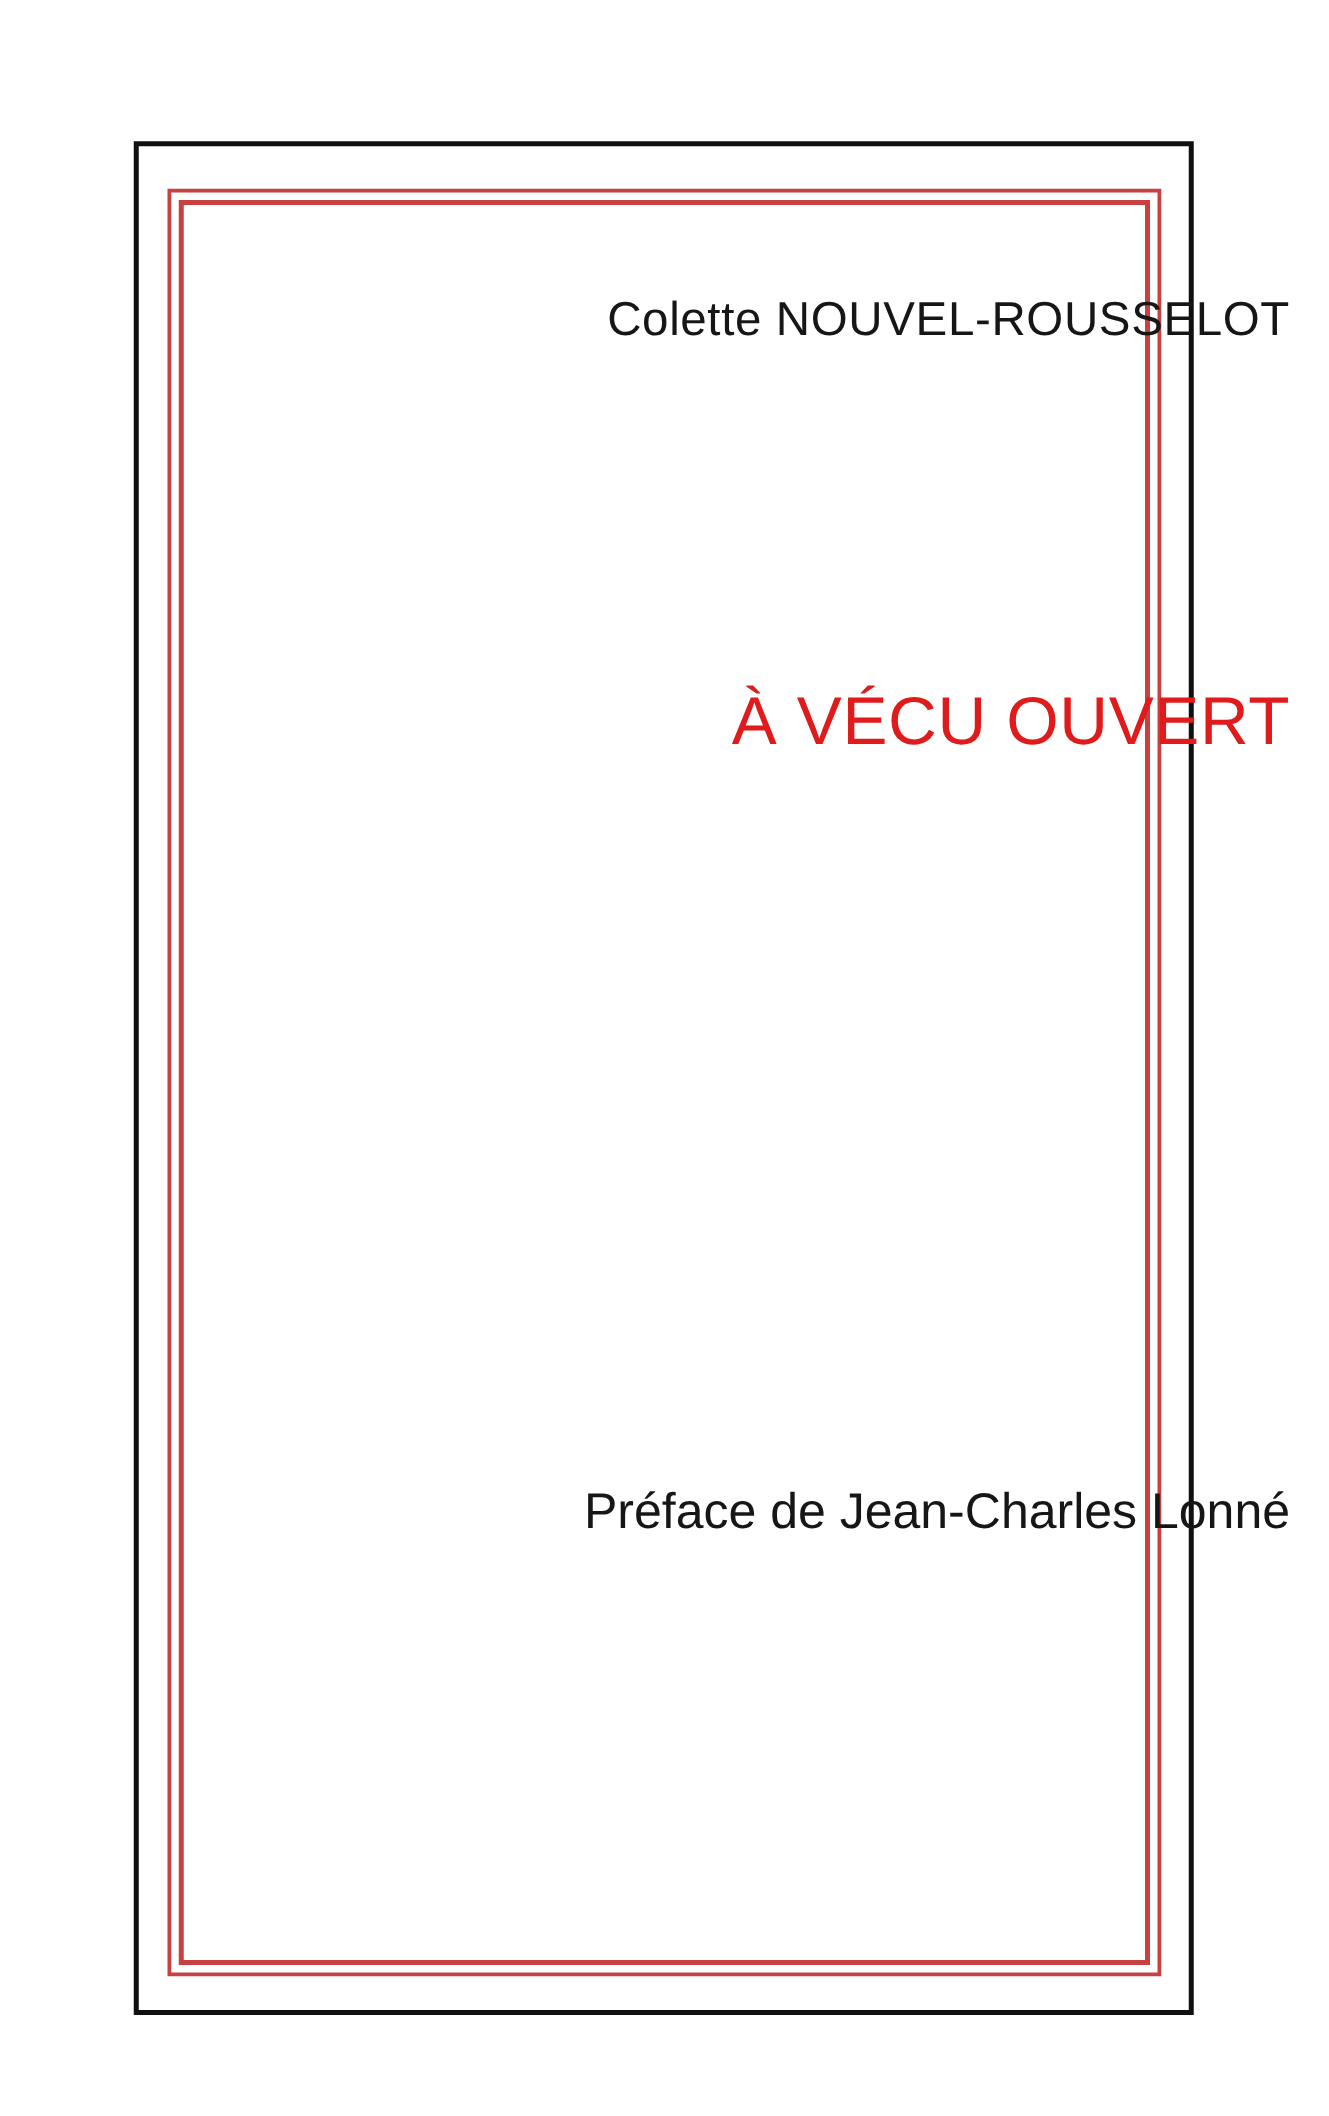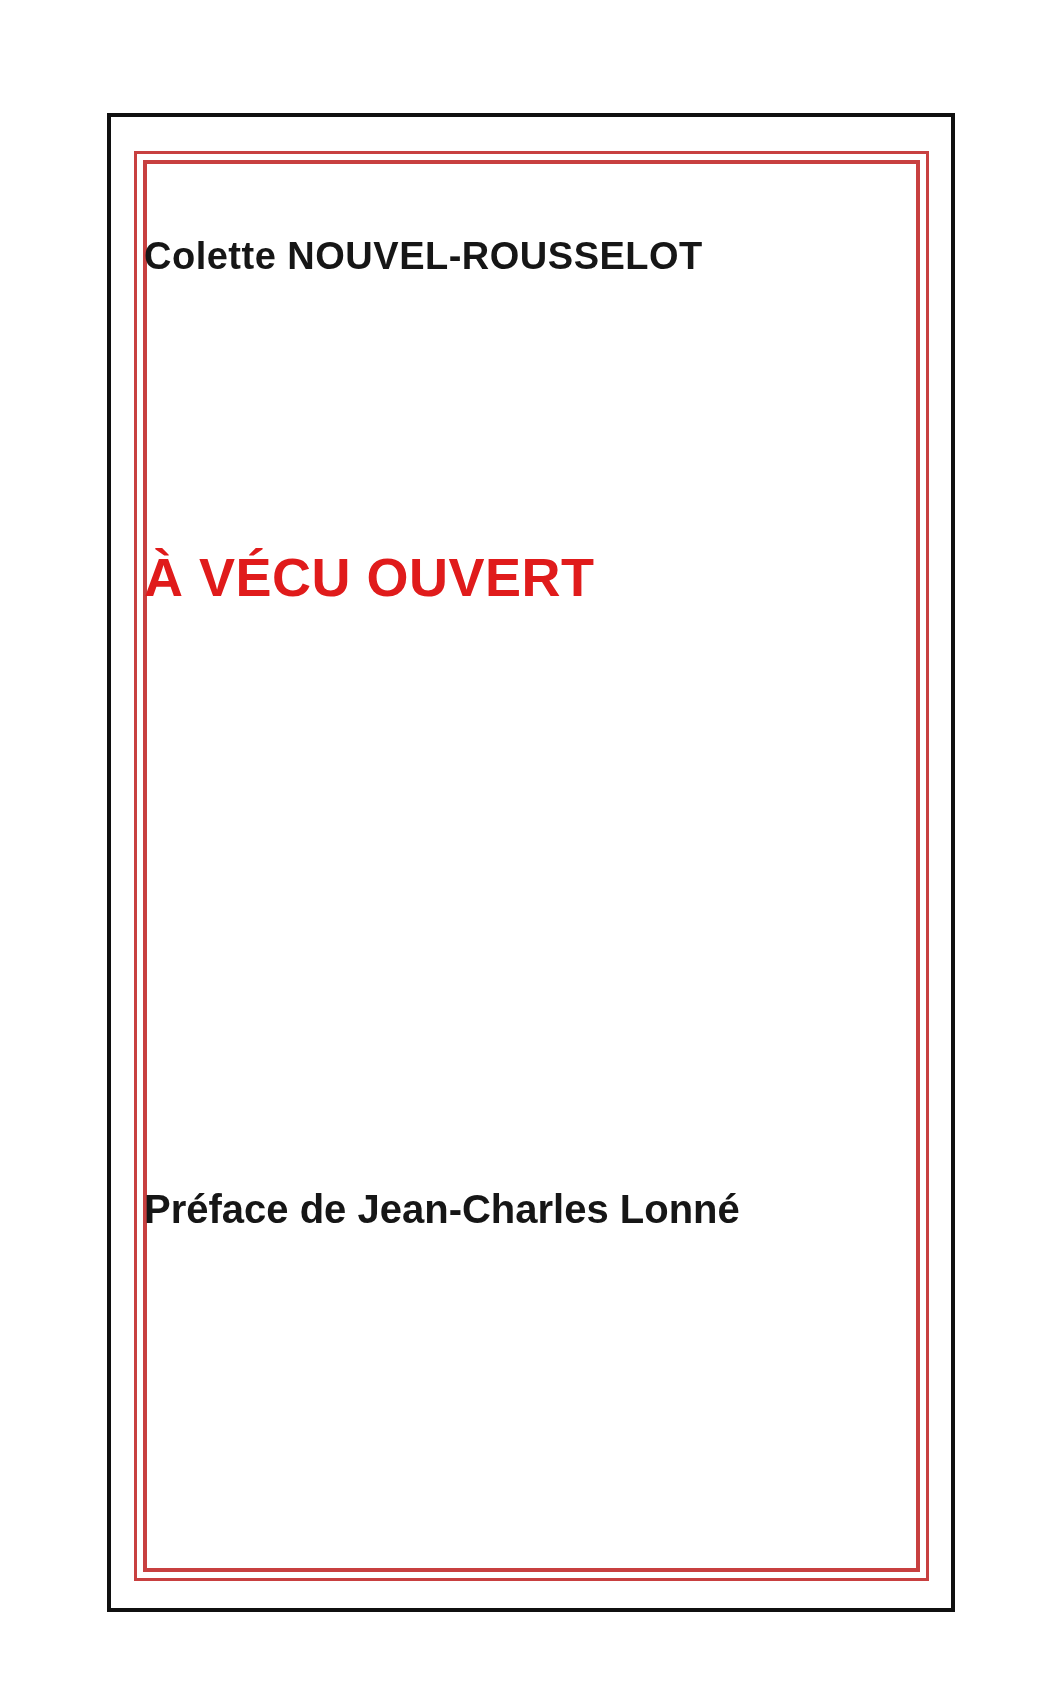--- a/index.html
+++ b/index.html
@@ -38,23 +38,23 @@
   }
   .red-inner{
     position:absolute;
     inset:6px;
     border:4px solid var(--frame-red);
   }
   
   .textblock{
     position:absolute;
     left:144px;width:888px;
-    text-align:left;
+    text-align:right;
     color:var(--text);
-    font-weight:bold;
+    font-weight:normal;
   }
   .author{
     top:234px;
     font-size:38px;line-height:44px;
     letter-spacing:0.5px;
   }
   .title{
     top:547px;
     font-size:54px;line-height:60px;
     color:var(--title-red);

